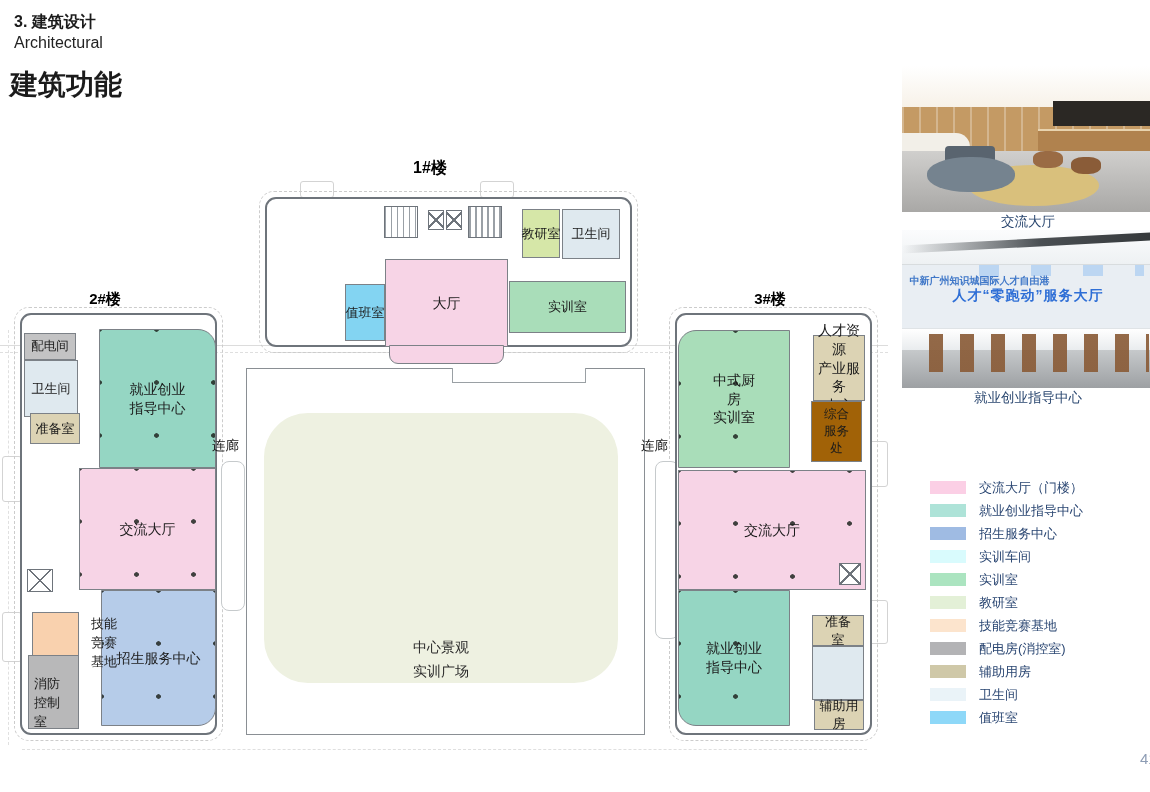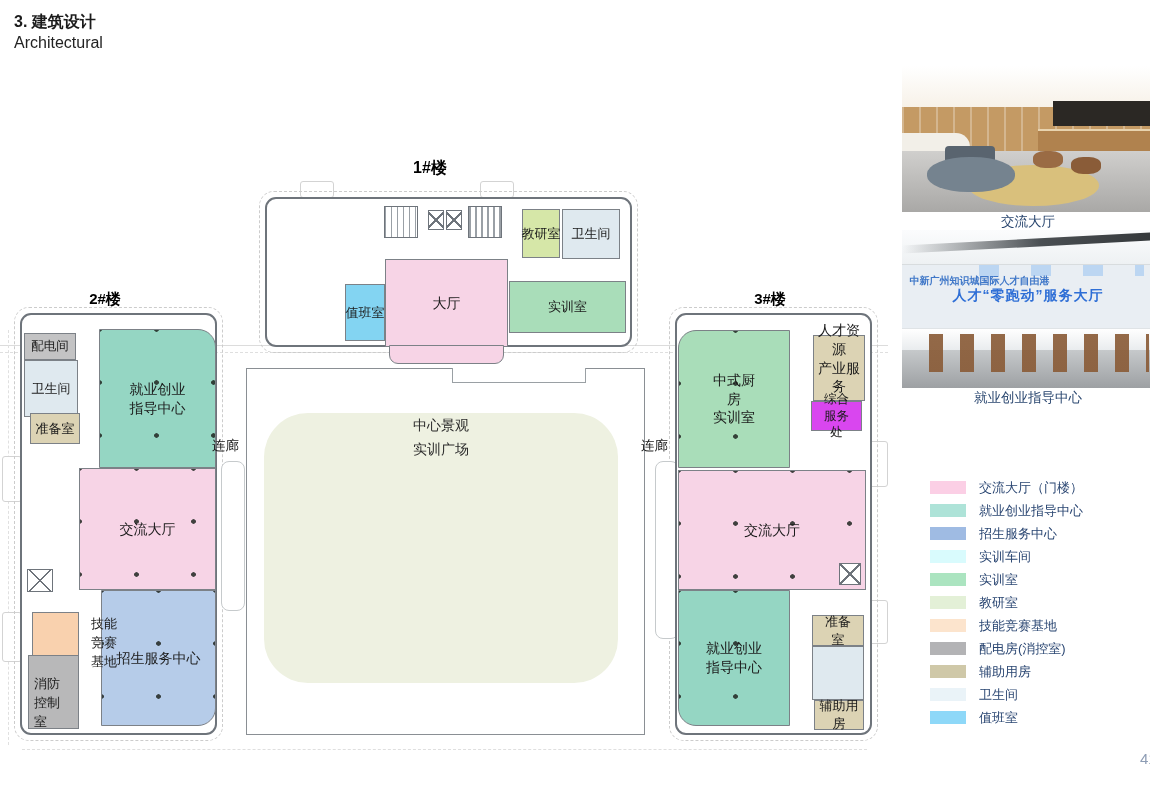--- a/index.html
+++ b/index.html
@@ -87,20 +87,21 @@
 
   .pagenum{font-size:15px;color:#8d9cb4;z-index:2;}
 </style>
 </head>
 <body>
 
 <div class="slide">
 
   <div class="abs sec-cn">3. 建筑设计</div>
   <div class="abs sec-en">Architectural</div>
+  <div class="abs title">建筑功能</div>
 
   <div class="abs siteline" style="left:0;top:345px;width:888px;"></div>
   <div class="abs sitedash" style="left:0;top:352px;width:888px;"></div>
   <div class="abs sitedash" style="left:22px;top:749px;width:845px;"></div>
   <div class="abs sitev" style="left:8px;top:330px;height:415px;"></div>
   <div class="abs stub" style="left:300px;top:181px;width:34px;height:17px;"></div>
   <div class="abs stub" style="left:480px;top:181px;width:34px;height:17px;"></div>
   <div class="abs stub" style="left:2px;top:456px;width:20px;height:46px;"></div>
   <div class="abs stub" style="left:2px;top:612px;width:20px;height:50px;"></div>
   <div class="abs stub" style="left:868px;top:441px;width:20px;height:46px;"></div>
@@ -172,21 +173,21 @@
   <div class="abs room dots" style="left: 678px; top: 330px; width: 112px; height: 138px; border-radius: 18px 0px 0px; background-color: rgb(169, 221, 185);">
       <span class="lbl" style="font-size:14px;">中式厨
 房
 实训室</span>
     </div>
   <div class="abs room" style="left: 813px; top: 335px; width: 52px; height: 66px; background-color: rgb(220, 211, 180);">
       <span class="lbl" style="font-size:14px;">人才资源
 产业服务
 中心</span>
     </div>
-  <div class="abs room" style="left: 811px; top: 401px; width: 51px; height: 30px; background-color: #d946ef;">
+  <div class="abs room" style="left: 811px; top: 401px; width: 51px; height: 61px; background-color: #a16207;">
       <span class="lbl" style="font-size:12.5px;">综合
 服务
 处</span>
     </div>
   <div class="abs room dots" style="left: 678px; top: 470px; width: 188px; height: 120px; background-color: rgb(247, 212, 230);">
       <span class="lbl" style="font-size:14px;">交流大厅</span>
     </div>
   <div class="abs elev" style="left:839px;top:563px;width:22px;height:22px;"></div>
   <div class="abs room dots" style="left: 678px; top: 590px; width: 112px; height: 136px; border-radius: 0px 0px 0px 18px; background-color: rgb(149, 214, 195);">
       <span class="lbl" style="font-size:14px;">就业创业
@@ -197,21 +198,21 @@
 室</span>
     </div>
   <div class="abs room" style="left: 812px; top: 646px; width: 52px; height: 54px; background-color: rgb(223, 233, 239);"></div>
   <div class="abs room" style="left: 814px; top: 700px; width: 50px; height: 30px; background-color: rgb(220, 211, 180);">
       <span class="lbl">辅助用
 房</span>
     </div>
 
   <div class="abs court-outer" style="left:246px;top:368px;width:399px;height:367px;"></div>
   <div class="abs court-notch" style="left:452px;top:368px;width:134px;height:15px;"></div>
-  <div class="abs court-inner" style="left: 264px; top: 413px; width: 354px; height: 270px; display: flex; align-items: flex-start; justify-content: center; background-color: rgb(238, 241, 225);">
+  <div class="abs court-inner" style="left: 264px; top: 413px; width: 354px; height: 270px; display: flex; align-items: flex-end; justify-content: center; background-color: rgb(238, 241, 225);">
       <span class="court-label">中心景观
 实训广场</span>
     </div>
 
   <div class="abs corridor" style="left:221px;top:461px;width:24px;height:150px;"></div>
   <div class="abs corridor" style="left:655px;top:461px;width:24px;height:178px;"></div>
   <div class="abs corridor-label" style="left:212px;top:437px;">连廊</div>
   <div class="abs corridor-label" style="left:641px;top:437px;">连廊</div>
 
   <div class="abs photo" style="left:902px;top:66px;width:252px;height:146px;">

